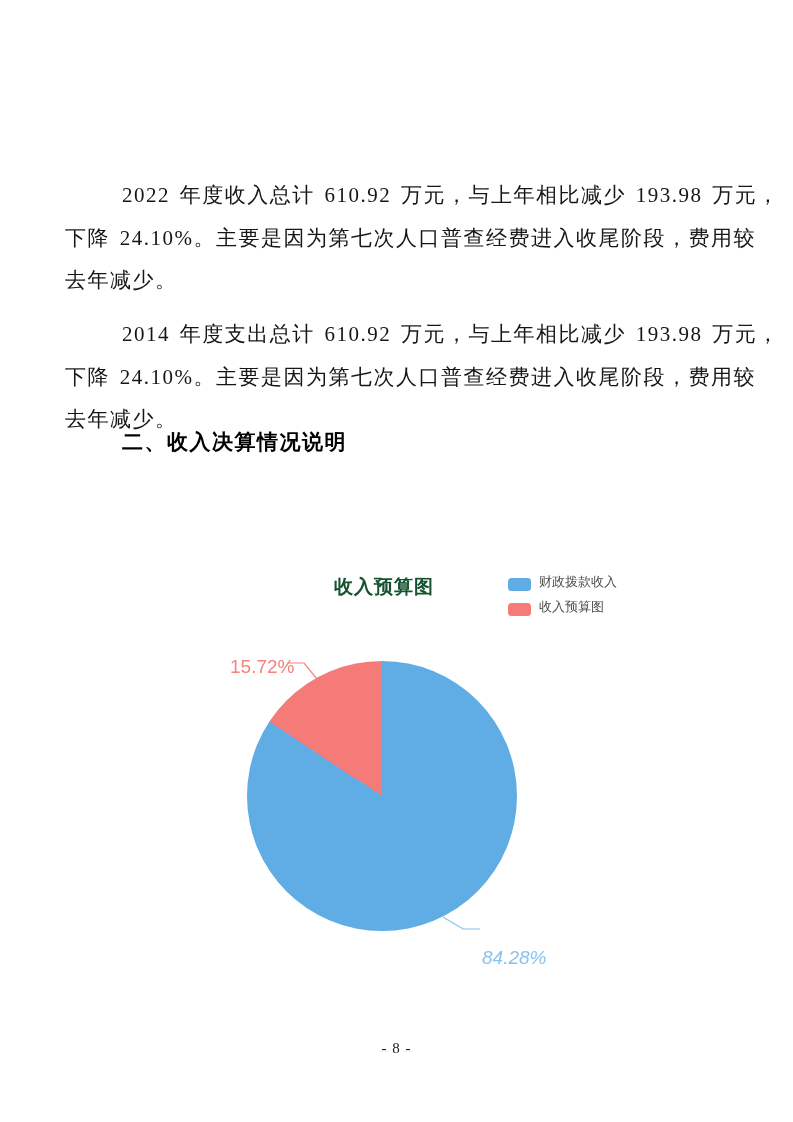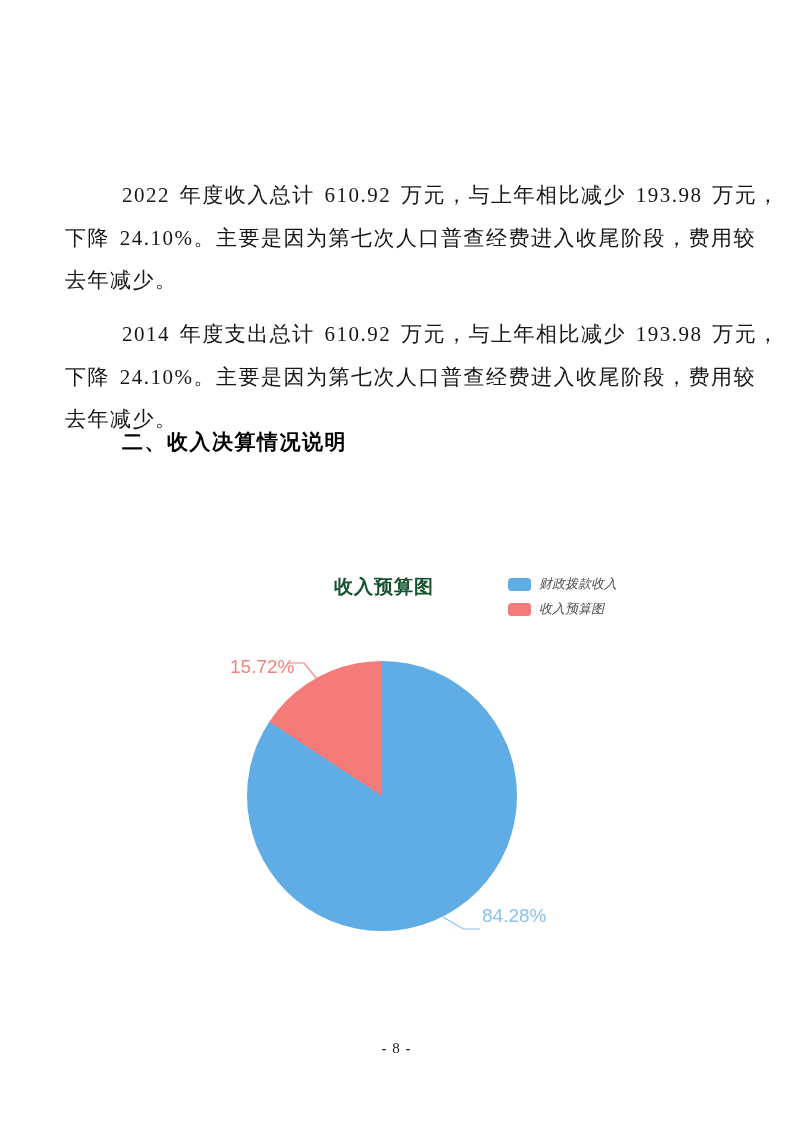--- a/index.html
+++ b/index.html
@@ -23,35 +23,35 @@
   .ln.indent{text-indent:57px;}
   
   .chart-title{
     position:absolute; left:384px; top:574px; transform:translateX(-50%);
     font-family:"Liberation Sans","DejaVu Sans",sans-serif;
     font-size:19px; font-weight:700; color:#14532d; letter-spacing:1px;
     white-space:nowrap;
   }
   .legend{position:absolute; left:508px; top:577px;
     font-family:"Liberation Sans","DejaVu Sans",sans-serif;}
-  .legend-row{display:flex; align-items:center; height:14px; margin-bottom:11px;font-style:italic;}
+  .legend-row{display:flex; align-items:flex-end; height:14px; margin-bottom:11px;}
   .swatch{width:23px; height:13px; border-radius:3.5px; flex:0 0 auto;}
   .legend-label{margin-left:8px; font-size:13px; color:#4d4d4d; white-space:nowrap;}
   .pie{
     position:absolute; left:247px; top:661px; width:270px; height:270px;
     border-radius:50%;
   }
   .leader-svg{position:absolute; left:0; top:0; pointer-events:none;}
   .pct-label{
     position:absolute;
     font-family:"Liberation Sans","DejaVu Sans",sans-serif;
     font-size:19px; white-space:nowrap;
   }
   .pct-red{left:230px; top:656px; width:55px; text-align:right;}
-  .pct-blue{left:482px; top:905px;}
+  .pct-blue{left:482px; top:947px;font-style:italic;}
   
   .footer{
     position:absolute; left:0; top:1040px; width:100%;
     text-align:center; font-size:15px; color:#222; letter-spacing:1px;
   }
 </style>
 </head>
 <body>
 
 <div id="page">

